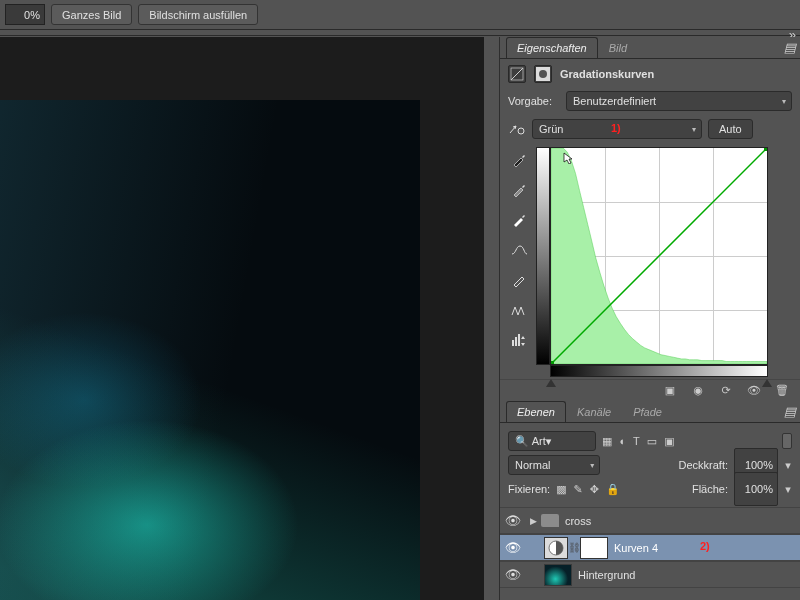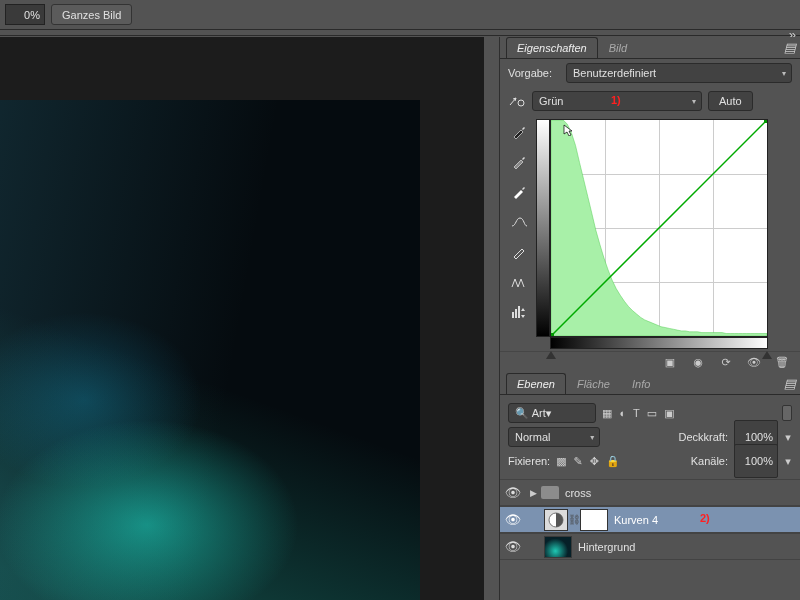--- a/index.html
+++ b/index.html
@@ -61,38 +61,55 @@
 .link-ic{ width:12px; text-align:center; font-size:10px; color:#444;}
 .adj-thumb { width:24px; height:22px; background:#dcdcdc; border:1px solid #333; margin-left:4px; display:flex; align-items:center; justify-content:center;}
 svg{display:block;}
 </style>
 </head>
 <body>
 
 <div class="topbar">
   <input class="zoom-field" value="0%" style="">
   <button class="top-btn">Ganzes Bild</button>
+  <button class="top-btn">Bildschirm ausfüllen</button>
   <div class="spacer"></div>
 </div>
 <div style="height:6px;border-bottom:1px solid #2a2a2a;position:relative;">
   <span class="tab-menu" style="top:-3px;">»</span>
 </div>
 
 <div class="canvas-area">
   <div class="canvas-img"></div>
 </div>
 
 <div class="right">
 
   <div class="tabs">
     <div class="tab active">Eigenschaften</div>
     <div class="tab">Bild</div>
     <span class="tab-menu">▤</span>
   </div>
 
+  <div class="prop-header">
+    <div class="icon-box">
+      <svg width="14" height="14" viewBox="0 0 14 14">
+          <rect width="14" height="14" fill="none"></rect>
+          <path d="M1 13 L13 1" stroke="#ccc" stroke-width="1"></path>
+          <rect x="1" y="1" width="12" height="12" fill="none" stroke="#ccc" stroke-width="0.7"></rect>
+        </svg>
+    </div>
+    <div class="icon-box">
+      <svg width="14" height="14" viewBox="0 0 14 14">
+          <rect width="14" height="14" fill="#ddd"></rect>
+          <circle cx="7" cy="7" r="4" fill="#555"></circle>
+        </svg>
+    </div>
+    <span style="font-weight:bold;">Gradationskurven</span>
+  </div>
 
   <div class="row">
     <span class="row-label">Vorgabe:</span>
     <div class="select">
       <span>Benutzerdefiniert</span>
       <span class="chev">▾</span>
     </div>
   </div>
 
   <div class="row" style="position:relative;">
@@ -185,22 +202,22 @@
   <div class="panel-foot">
     <div class="foot-icon">▣</div>
     <div class="foot-icon">◉</div>
     <div class="foot-icon">⟳</div>
     <div class="foot-icon">👁</div>
     <div class="foot-icon">🗑</div>
   </div>
 
   <div class="tabs">
     <div class="tab active">Ebenen</div>
-    <div class="tab">Fläche</div>
-    <div class="tab">Info</div>
+    <div class="tab">Kanäle</div>
+    <div class="tab">Pfade</div>
     <span class="tab-menu">▤</span>
   </div>
 
   <div class="layers-opts">
     <div class="opt-row">
       <div class="search-sel">
         <span style="color:#ccc;margin-right:3px;">🔍</span>
         <span>Art</span>
         <span class="chev">▾</span>
       </div>
@@ -226,21 +243,21 @@
     </div>
     <div class="opt-row">
       <span>Fixieren:</span>
       <div class="opt-icons">
         <span>▩</span>
         <span>✎</span>
         <span>✥</span>
         <span>🔒</span>
       </div>
       <div class="spacer"></div>
-      <span>Kanäle:</span>
+      <span>Fläche:</span>
       <input class="small-field" value="100%" style="">
       <span style="width:8px;text-align:center;color:#ccc;">▾</span>
     </div>
   </div>
 
   <div class="layers-list">
     <div class="layer-row">
       <div class="eye">👁</div>
       <span class="folder-arrow">▶</span>
       <div class="folder-icon"></div>

